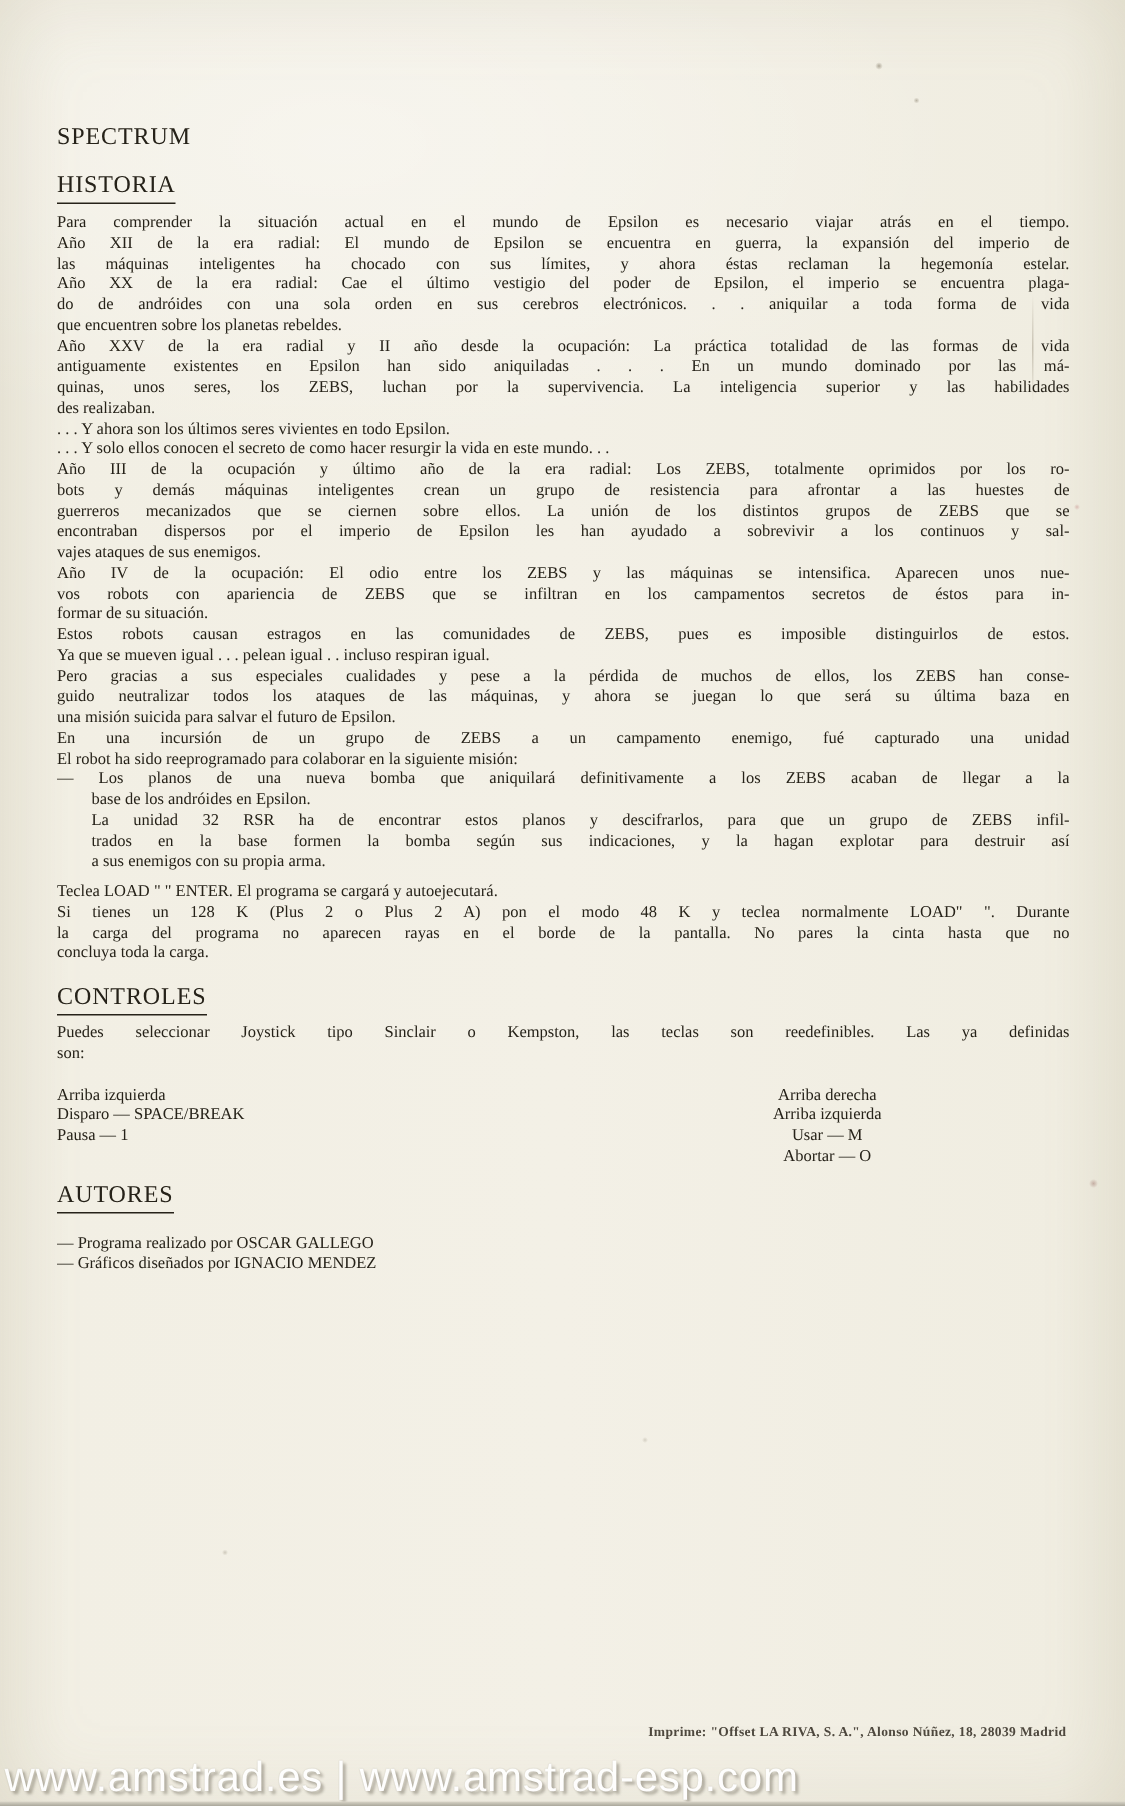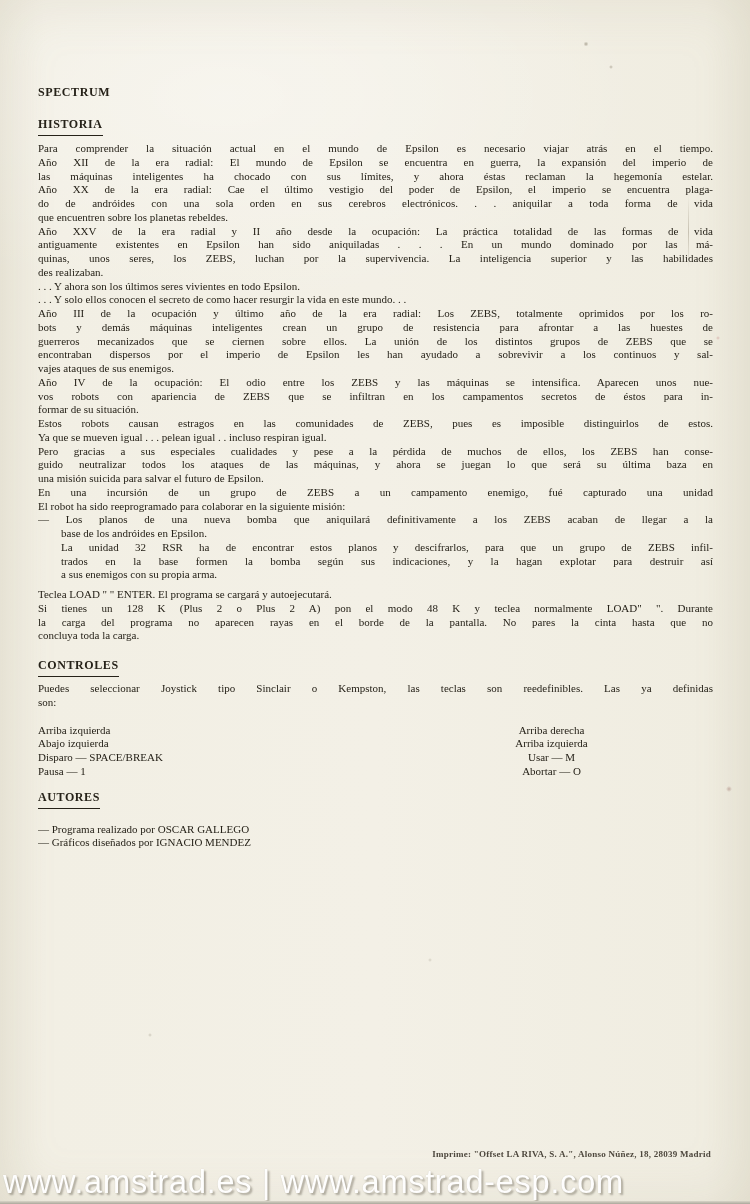--- a/index.html
+++ b/index.html
@@ -36,22 +36,22 @@
   .scratch{
     position:absolute;left:688px;top:196px;width:1px;height:72px;
     background:linear-gradient(rgba(140,130,110,0), rgba(140,130,110,.4), rgba(140,130,110,0));
   }
   .content{
     position:relative;
     padding:0 37px 0 38px;
   }
   .h{
     display:inline-block;
-    font-weight:bold;
-    font-size:12px;
+    font-weight:normal;
+    font-size:16px;
     line-height:16px;
     letter-spacing:.6px;
     padding-bottom:3px;
     border-bottom:1.6px solid var(--ink);
   }
   .h.noline{border-bottom:none;padding-bottom:0;}
   .hwrap{line-height:0;}
   .ln{
     font-size:11px;
     line-height:13.75px;
@@ -76,21 +76,21 @@
   .autores-body{margin-top:14px;}
   .imprint{
     position:absolute;top:1149px;right:39px;
     font-size:9px;font-weight:bold;letter-spacing:.25px;
     color:#4e483e;
     font-family:"Liberation Serif","DejaVu Serif",serif;
   }
   .watermark{
     position:absolute;left:3px;bottom:3px;
     font-family:"Liberation Sans","DejaVu Sans",sans-serif;
-    font-size:33px;
+    font-size:28px;
     letter-spacing:.5px;
     color:var(--wm);
     opacity:.95;
     text-shadow:2px 2px 2px rgba(105,100,85,.5), 0 0 1px rgba(140,135,120,.45);
     white-space:nowrap;
   }
   .bottom-edge{
     position:absolute;left:0;bottom:0;width:100%;height:3px;
     background:linear-gradient(#d9d5c8, #aaa79b);
   }
@@ -149,21 +149,20 @@
     </div>
 
     <div class="hwrap controles-h"><span class="h">CONTROLES</span></div>
     <div class="controles-intro">
       <div class="ln j">Puedes seleccionar Joystick tipo Sinclair o Kempston, las teclas son reedefinibles. Las ya definidas</div>
       <div class="ln">son:</div>
     </div>
     <div class="keys">
       <div class="keys-left">
         <div class="ln">Arriba izquierda</div>
-        <div class="ln">Abajo izquierda</div>
         <div class="ln">Disparo — SPACE/BREAK</div>
         <div class="ln">Pausa — 1</div>
       </div>
       <div class="keys-right">
         <div class="ln">Arriba derecha</div>
         <div class="ln">Arriba izquierda</div>
         <div class="ln">Usar — M</div>
         <div class="ln">Abortar — O</div>
       </div>
     </div>

